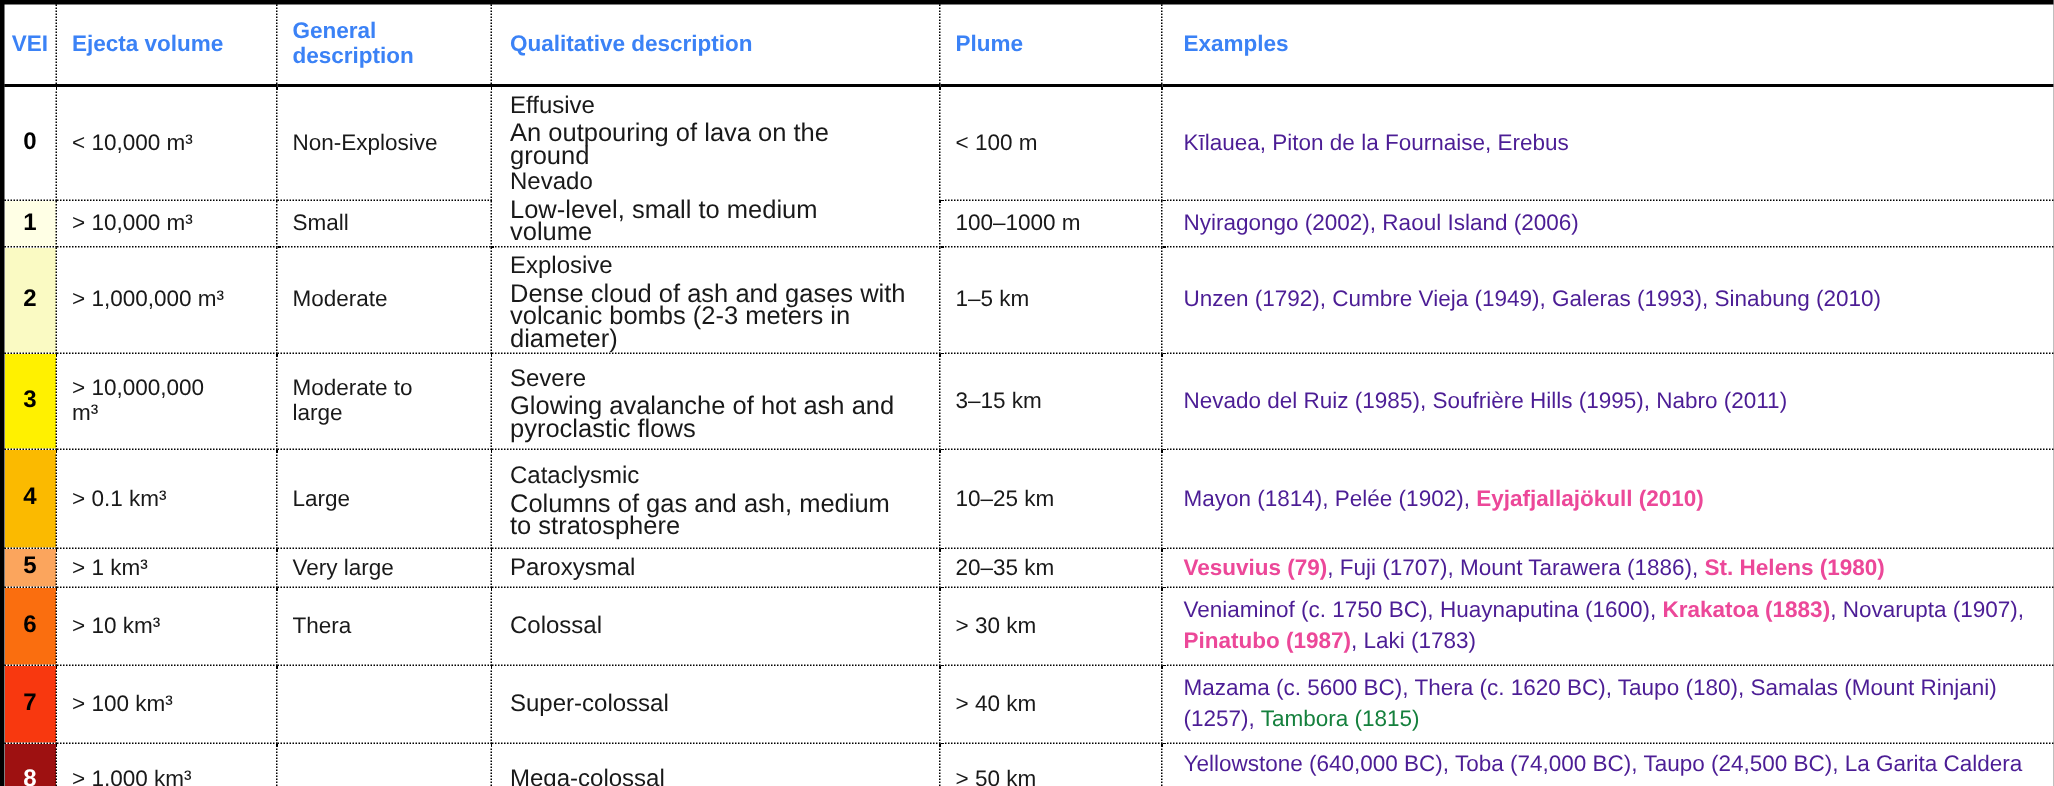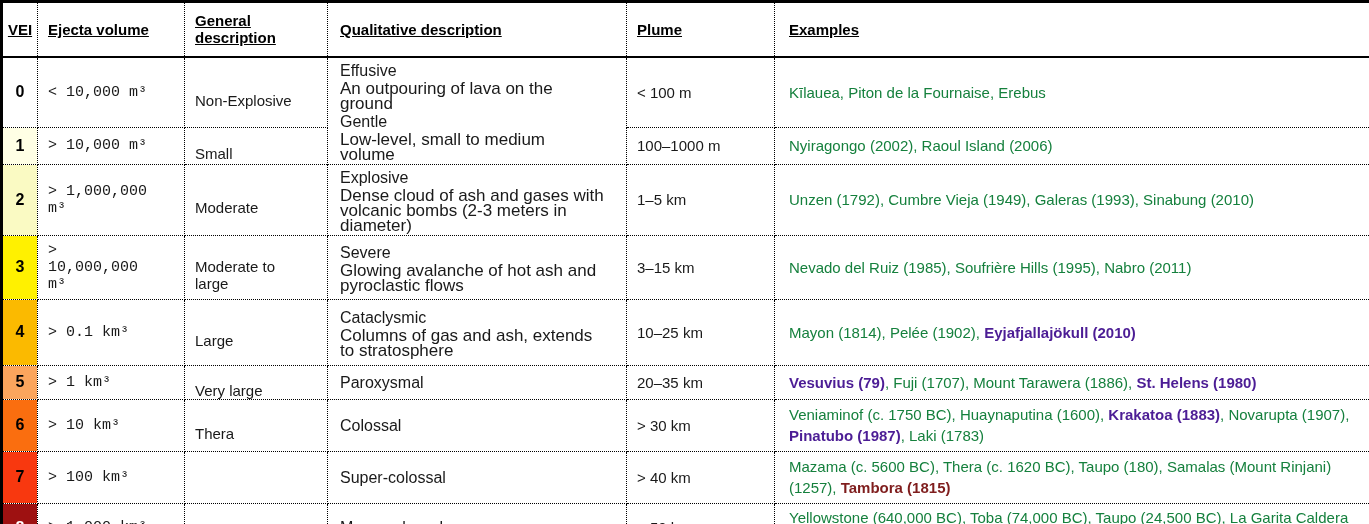--- a/index.html
+++ b/index.html
@@ -30,44 +30,44 @@
   tr.r0 { height: 65px; }
   tr.r1 { height: 26px; }
   tr.r2 { height: 65px; }
   tr.r3 { height: 64px; }
   tr.r4 { height: 66px; }
   tr.r5 { height: 26px; }
   tr.r6 { height: 52px; }
   tr.r7 { height: 52px; }
   tr.r8 { height: 50px; }
 
-  th { font-weight: 700; text-align: left; padding: 0 4px 0 10px; color: #000000; text-decoration: underline; }
+  th { font-weight: 700; text-align: left; padding: 0 4px 0 10px; color: #3b82f6; }
   th.h-vei { text-align: center; padding: 0 2px; }
   th.h-qual { padding-left: 12px; }
   th.h-plume { padding-left: 10px; }
   th.h-ex { padding-left: 14px; }
 
   td.vei-cell {
     text-align: center;
     font-weight: 700;
     font-size: 16px;
     color: #000;
   }
-  td.ej-cell   { padding: 0 30px 0 10px; font-family: Liberation Mono, monospace; }
-  td.gen-cell  { padding: 16px 25px 0 10px; }
+  td.ej-cell   { padding: 0 30px 0 10px; }
+  td.gen-cell  { padding: 0 25px 0 10px; }
   td.qual-cell { padding: 2px 22px 2px 12px; }
   td.plume-cell{ padding: 0 4px 0 10px; }
   td.ex-cell   { padding: 0 10px 0 14px; line-height: 21px; }
 
   .q-main { font-size: 16px; line-height: 21px; }
   .q-sub  { font-size: 17px; line-height: 15px; }
 
-  .ex-normal { color: #15803d; }
-  .ex-blue   { color: #4c1d95; font-weight: 700; }
-  .ex-red    { color: #7f1d1d; font-weight: 700; }
+  .ex-normal { color: #4c1d95; }
+  .ex-blue   { color: #ec4899; font-weight: 700; }
+  .ex-red    { color: #15803d; font-weight: 400; }
 </style>
 </head>
 <body>
 
 <table class="vei-table">
   <colgroup>
     <col class="c-vei">
       <col class="c-ej">
       <col class="c-gen">
       <col class="c-qual">
@@ -85,21 +85,21 @@
     </tr>
   </thead>
   <tbody>
     <tr class="r0">
       <td class="vei-cell" style="background-color: rgb(255, 255, 255); color: rgb(0, 0, 0);">0</td>
       <td class="ej-cell">&lt; 10,000 m³</td>
       <td class="gen-cell">Non-Explosive</td>
       <td class="qual-cell" rowspan="2">
         <div class="q-main">Effusive</div>
         <div class="q-sub">An outpouring of lava on the ground</div>
-        <div class="q-main">Gentle</div>
+        <div class="q-main">Nevado</div>
         <div class="q-sub">Low-level, small to medium volume</div>
       </td>
       <td class="plume-cell">&lt; 100 m</td>
       <td class="ex-cell"><span class="ex-normal">Kīlauea, Piton de la Fournaise, Erebus</span></td>
     </tr>
 
     <tr class="r1">
       <td class="vei-cell" style="background-color: rgb(255, 255, 229); color: rgb(0, 0, 0);">1</td>
       <td class="ej-cell">&gt; 10,000 m³</td>
       <td class="gen-cell">Small</td>
@@ -130,21 +130,21 @@
       <td class="plume-cell">3–15 km</td>
       <td class="ex-cell"><span class="ex-normal">Nevado del Ruiz (1985), Soufrière Hills (1995), Nabro (2011)</span></td>
     </tr>
 
     <tr class="r4">
       <td class="vei-cell" style="background-color: rgb(251, 186, 0); color: rgb(0, 0, 0);">4</td>
       <td class="ej-cell">&gt; 0.1 km³</td>
       <td class="gen-cell">Large</td>
       <td class="qual-cell">
         <div class="q-main">Cataclysmic</div>
-        <div class="q-sub">Columns of gas and ash, extends to stratosphere</div>
+        <div class="q-sub">Columns of gas and ash, medium to stratosphere</div>
       </td>
       <td class="plume-cell">10–25 km</td>
       <td class="ex-cell"><span class="ex-normal">Mayon (1814), Pelée (1902), </span><span class="ex-blue">Eyjafjallajökull (2010)</span></td>
     </tr>
 
     <tr class="r5">
       <td class="vei-cell" style="background-color: rgb(251, 165, 93); color: rgb(0, 0, 0);">5</td>
       <td class="ej-cell">&gt; 1 km³</td>
       <td class="gen-cell">Very large</td>
       <td class="qual-cell">

